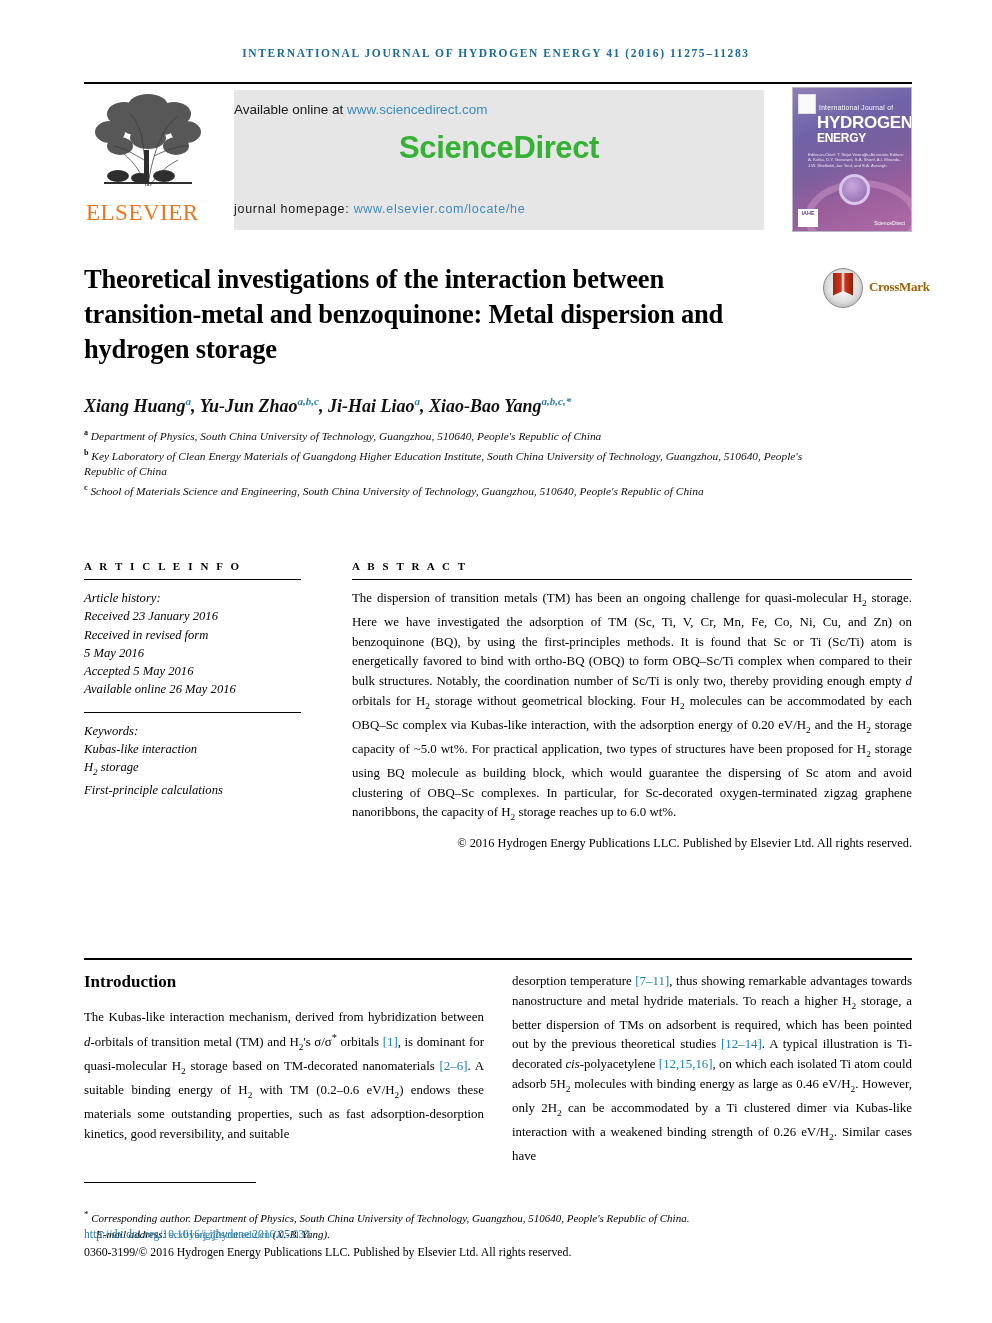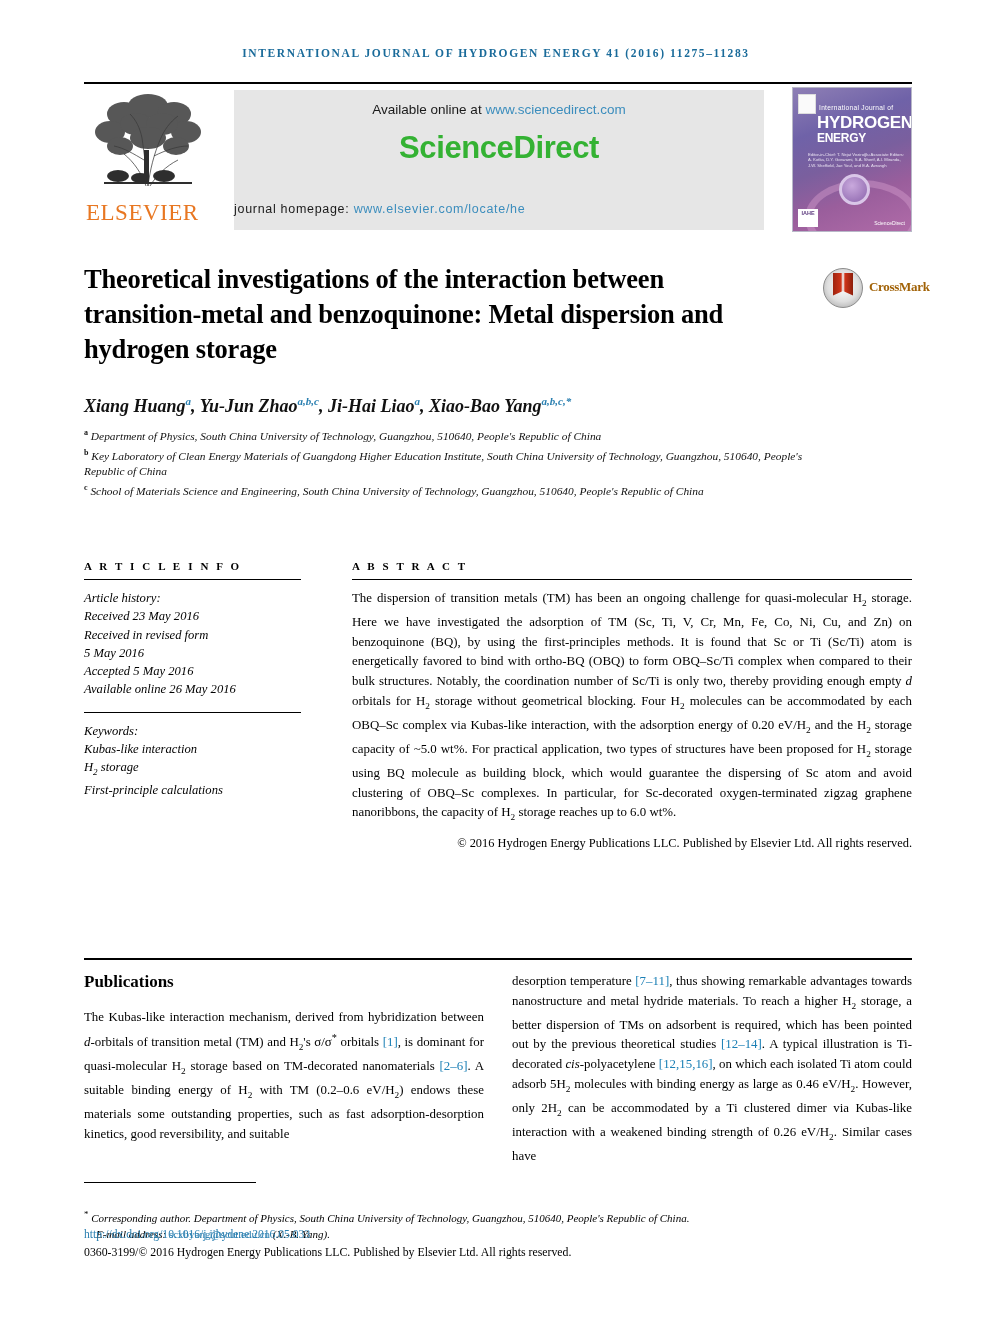--- a/index.html
+++ b/index.html
@@ -83,21 +83,20 @@
     left: 150px;
     width: 530px;
     height: 140px;
     background: #e6e6e6;
   }
   .avail-line {
     position: absolute;
     top: 12px;
     left: 0;
     width: 530px;
-    text-align: center;
     font-family: "Liberation Sans", sans-serif;
     font-size: 13.5px;
     color: #1a1a1a;
   }
   .avail-line .url {
     color: #3b8dbd;
   }
   .sd-logo {
     position: absolute;
     top: 40px;
@@ -549,21 +548,21 @@
     <div><sup>a</sup> <span>Department of Physics, South China University of Technology, Guangzhou, 510640, People's Republic of China</span></div>
     <div><sup>b</sup> <span>Key Laboratory of Clean Energy Materials of Guangdong Higher Education Institute, South China University of Technology, Guangzhou, 510640, People's Republic of China</span></div>
     <div><sup>c</sup> <span>School of Materials Science and Engineering, South China University of Technology, Guangzhou, 510640, People's Republic of China</span></div>
   </div>
 
   <div class="info-col">
     <div class="sec-label">A R T I C L E   I N F O</div>
     <hr class="hr-head">
     <div class="hist">
       <div class="lbl">Article history:</div>
-      <div>Received 23 May 2016</div>
+      <div>Received 23 January 2016</div>
       <div>Received in revised form</div>
       <div>5 May 2016</div>
       <div>Accepted 5 May 2016</div>
       <div>Available online 26 May 2016</div>
     </div>
     <hr class="hr-mid">
     <div class="kw">
       <div>Keywords:</div>
       <div>Kubas-like interaction</div>
       <div>H<sub>2</sub> storage</div>
@@ -576,21 +575,21 @@
     <hr class="hr-head">
     <div class="abstract-body">
       The dispersion of transition metals (TM) has been an ongoing challenge for quasi-molecular H<sub>2</sub> storage. Here we have investigated the adsorption of TM (Sc, Ti, V, Cr, Mn, Fe, Co, Ni, Cu, and Zn) on benzoquinone (BQ), by using the first-principles methods. It is found that Sc or Ti (Sc/Ti) atom is energetically favored to bind with ortho-BQ (OBQ) to form OBQ–Sc/Ti complex when compared to their bulk structures. Notably, the coordination number of Sc/Ti is only two, thereby providing enough empty <span class="it">d</span> orbitals for H<sub>2</sub> storage without geometrical blocking. Four H<sub>2</sub> molecules can be accommodated by each OBQ–Sc complex via Kubas-like interaction, with the adsorption energy of 0.20 eV/H<sub>2</sub> and the H<sub>2</sub> storage capacity of ~5.0 wt%. For practical application, two types of structures have been proposed for H<sub>2</sub> storage using BQ molecule as building block, which would guarantee the dispersing of Sc atom and avoid clustering of OBQ–Sc complexes. In particular, for Sc-decorated oxygen-terminated zigzag graphene nanoribbons, the capacity of H<sub>2</sub> storage reaches up to 6.0 wt%.
     </div>
     <div class="abstract-copy">© 2016 Hydrogen Energy Publications LLC. Published by Elsevier Ltd. All rights reserved.</div>
   </div>
 
   <div class="body-rule"></div>
 
   <div class="col-left">
-    <h2 class="sec-title">Publications</h2>
+    <h2 class="sec-title">Introduction</h2>
     <p class="bodytext">
       The Kubas-like interaction mechanism, derived from hybridization between <span class="it">d</span>-orbitals of transition metal (TM) and H<sub>2</sub>'s σ/σ<sup class="fn">*</sup> orbitals <span class="ref">[1]</span>, is dominant for quasi-molecular H<sub>2</sub> storage based on TM-decorated nanomaterials <span class="ref">[2–6]</span>. A suitable binding energy of H<sub>2</sub> with TM (0.2–0.6 eV/H<sub>2</sub>) endows these materials some outstanding properties, such as fast adsorption-desorption kinetics, good reversibility, and suitable
     </p>
   </div>
 
   <div class="col-right">
     <p class="bodytext">
       desorption temperature <span class="ref">[7–11]</span>, thus showing remarkable advantages towards nanostructure and metal hydride materials. To reach a higher H<sub>2</sub> storage, a better dispersion of TMs on adsorbent is required, which has been pointed out by the previous theoretical studies <span class="ref">[12–14]</span>. A typical illustration is Ti-decorated <span class="it">cis</span>-polyacetylene <span class="ref">[12,15,16]</span>, on which each isolated Ti atom could adsorb 5H<sub>2</sub> molecules with binding energy as large as 0.46 eV/H<sub>2</sub>. However, only 2H<sub>2</sub> can be accommodated by a Ti clustered dimer via Kubas-like interaction with a weakened binding strength of 0.26 eV/H<sub>2</sub>. Similar cases have
     </p>
   </div>

